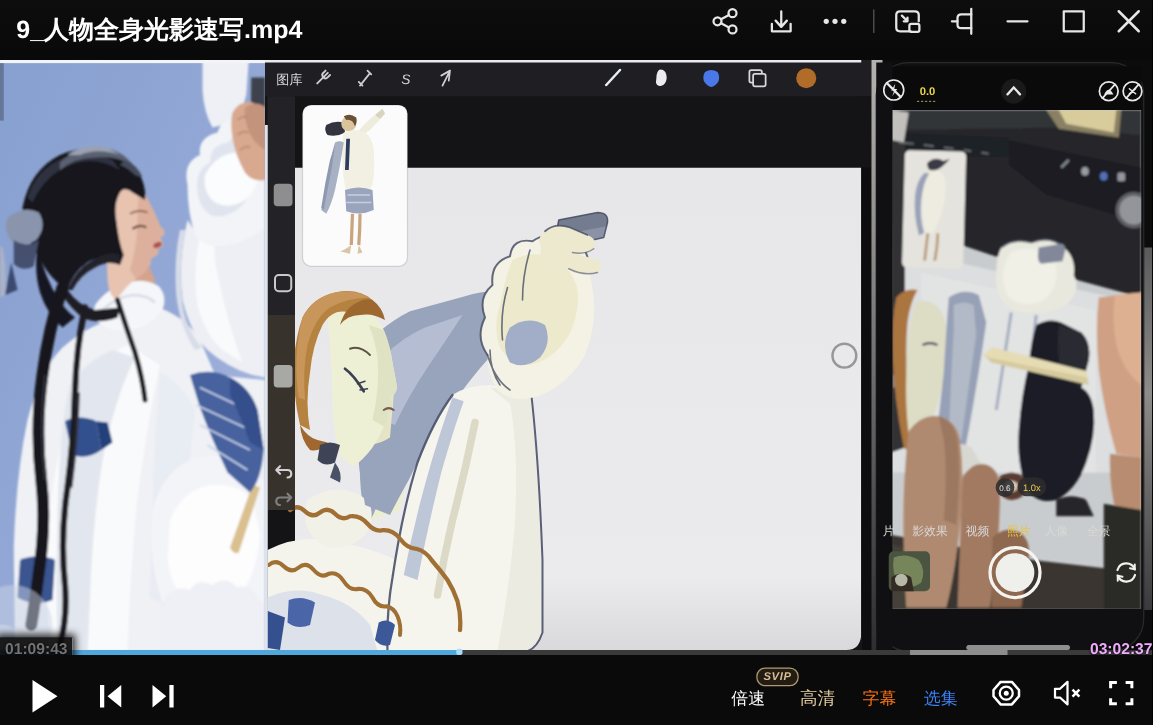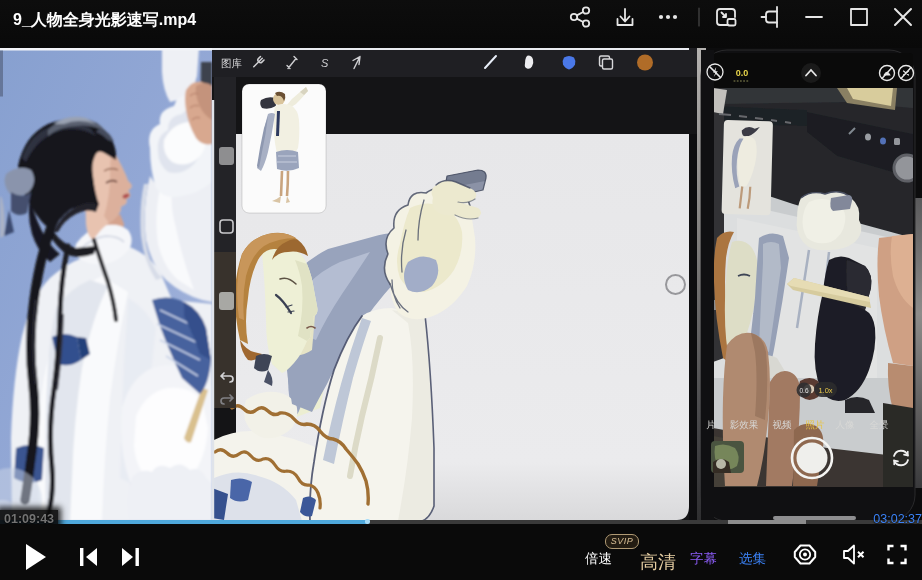--- a/index.html
+++ b/index.html
@@ -5,21 +5,21 @@
   html,body{margin:0;padding:0;background:#000;}
   #page{position:relative;width:922px;height:580px;background:#000;overflow:hidden;
         font-family:"Liberation Sans",sans-serif;}
   .abs{position:absolute;}
 </style>
 </head>
 <body>
 <div id="page">
 
   <div class="abs" style="left:0;top:0;width:922px;height:48px;background:linear-gradient(180deg,#0d0d0d,#090909);"></div>
-  <div class="abs" style="left:13px;top:10px;color:#fff;font-size:16px;font-weight:bold;">9_人物全身光影速写.mp4</div>
+  <div class="abs" style="left:13px;top:10px;color:#fff;font-size:20px;font-weight:bold;">9_人物全身光影速写.mp4</div>
   <svg class="abs" style="left:560px;top:0;" width="362" height="36" viewBox="0 0 362 36">
     <g stroke="#e6e6e6" stroke-width="1.8" fill="none" stroke-linecap="round" stroke-linejoin="round">
 
       <g transform="translate(20,17)">
         <circle cx="-6" cy="0" r="3.2"></circle>
           <circle cx="6" cy="-6.5" r="3.2"></circle>
           <circle cx="6" cy="6.5" r="3.2"></circle>
         <path d="M-3.2,-1.6 L3.2,-5 M-3.2,1.6 L3.2,5"></path>
       </g>
 
@@ -471,36 +471,36 @@
 
     <rect x="76" y="468" width="83" height="4" rx="2" fill="#8e8e90"></rect>
   </svg>
 
   <div class="abs" style="left:0;top:520px;width:922px;height:3.5px;background:#3a3a3a;"></div>
   <div class="abs" style="left:728px;top:520px;width:78px;height:3.5px;background:#8d8d8d;"></div>
   <div class="abs" style="left:0;top:520px;width:368px;height:3.5px;background:#4fa8dc;"></div>
   <div class="abs" style="left:365px;top:519px;width:5px;height:5px;background:#a8dcf8;border-radius:2px;"></div>
   <div class="abs" style="left:0px;top:510px;width:58px;height:18px;background:rgba(10,10,10,0.92);box-shadow:0 0 6px 3px rgba(10,10,10,0.85);"></div>
   <div class="abs" style="left:4px;top:512px;color:#737373;font-size:12.5px;font-weight:bold;text-shadow:0 1px 2px #000;">01:09:43</div>
-  <div class="abs" style="right:0px;top:512px;color:#3b82f6;font-size:12.5px;font-weight:normal;text-shadow:0 1px 2px #000;">03:02:37</div>
+  <div class="abs" style="right:0px;top:512px;color:#f0abfc;font-size:12.5px;font-weight:bold;text-shadow:0 1px 2px #000;">03:02:37</div>
 
   <div class="abs" style="left:0;top:523.5px;width:922px;height:56.5px;background:#0a0a0a;"></div>
   <svg class="abs" style="left:0;top:524px;" width="200" height="56" viewBox="0 0 200 56">
     <g fill="#fff">
       <path d="M26,20 L26,46 L46,33 Z"></path>
       <rect x="80" y="24" width="3.4" height="18"></rect>
       <path d="M97,24 L97,42 L86,33 Z"></path>
       <path d="M122,24 L122,42 L133,33 Z"></path>
       <rect x="135.5" y="24" width="3.4" height="18"></rect>
     </g>
   </svg>
   <div class="abs" style="left:585px;top:550px;color:#ffffff;font-size:13.5px;">倍速</div>
-  <div class="abs" style="left:605px;top:534px;width:32px;height:13px;border:1px solid #b09a74;border-radius:7px;background:#231c12;color:#d8bf96;font-size:9px;font-weight:normal;font-style:italic;text-align:center;line-height:13px;letter-spacing:0.5px;">SVIP</div>
-  <div class="abs" style="left:640px;top:550px;color:#e5cda2;font-size:18px;">高清</div>
-  <div class="abs" style="left:690px;top:550px;color:#8b5cf6;font-size:13.5px;text-align:center;">字幕</div>
+  <div class="abs" style="left:605px;top:534px;width:32px;height:13px;border:1px solid #b09a74;border-radius:7px;background:#231c12;color:#d8bf96;font-size:9px;font-weight:bold;font-style:italic;text-align:center;line-height:13px;letter-spacing:0.5px;">SVIP</div>
+  <div class="abs" style="left:640px;top:550px;color:#e5cda2;font-size:14px;">高清</div>
+  <div class="abs" style="left:690px;top:550px;color:#f97316;font-size:13.5px;text-align:center;">字幕</div>
   <div class="abs" style="left:739px;top:550px;color:#3b82f6;font-size:13.5px;">选集</div>
   <svg class="abs" style="left:780px;top:532px;" width="142" height="44" viewBox="0 0 142 44">
     <g stroke="#fff" fill="none">
 
       <g transform="translate(25,22.5)">
         <path d="M-4.5,-9 L4.5,-9 L10.2,-2.5 L10.2,2.5 L4.5,9 L-4.5,9 L-10.2,2.5 L-10.2,-2.5 Z" stroke-width="2" stroke-linejoin="round"></path>
         <circle r="5.2" stroke-width="1.8"></circle>
         <circle r="2" fill="#fff" stroke="none"></circle>
       </g>
 

